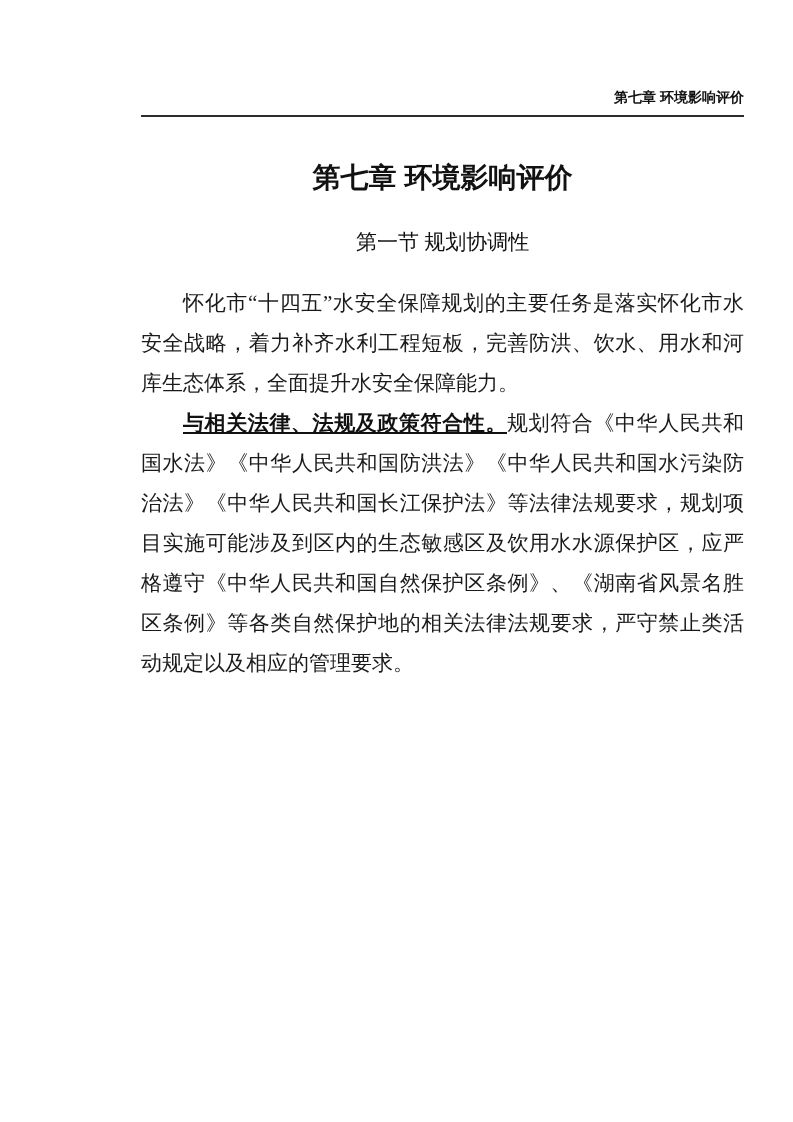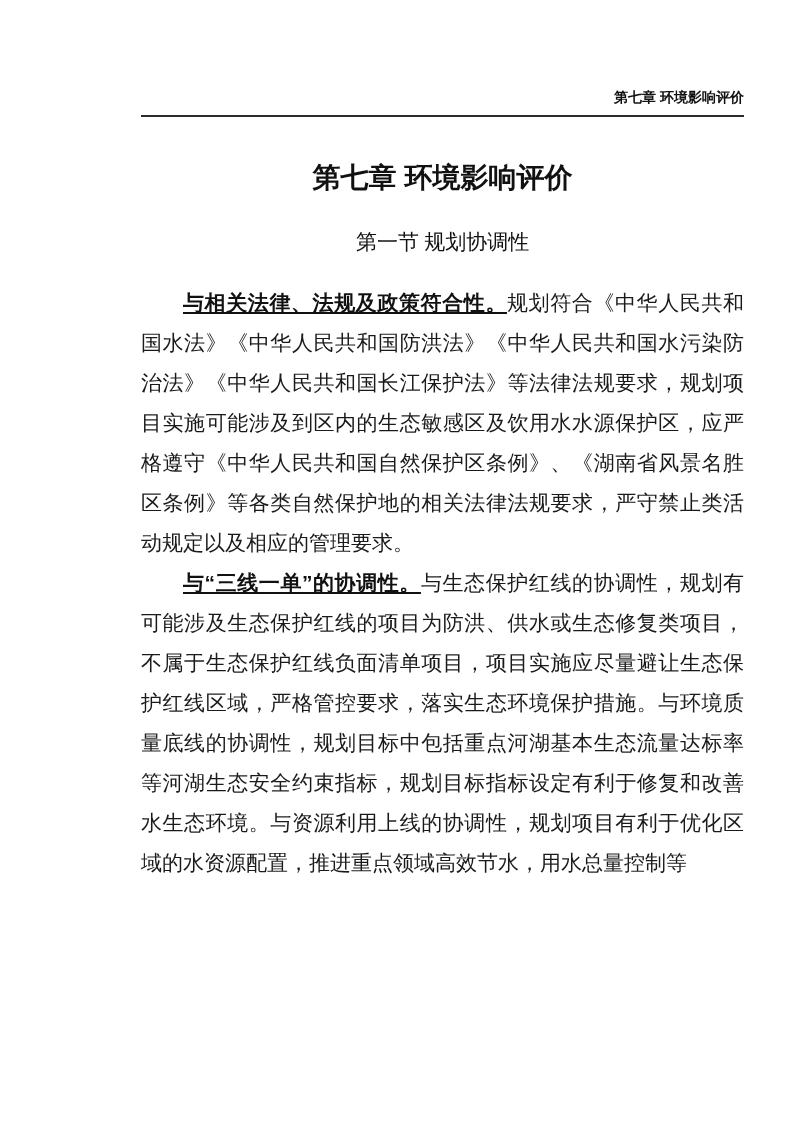--- a/index.html
+++ b/index.html
@@ -87,19 +87,19 @@
 
   <div class="running-header">第七章 环境影响评价</div>
 
   <hr class="header-rule">
 
   <div class="chapter-title">第七章 环境影响评价</div>
 
   <div class="section-title">第一节 规划协调性</div>
 
   <div class="body-text">
+    <p><span class="para-lead"></span><span>怀化市“十四五”水安全保障规划的主要任务是落实怀化市水安全战略，着力补齐水利工程短板，完善防洪、饮水、用水和河库生态体系，全面提升水安全保障能力。</span></p>
     <p><span class="para-lead">与相关法律、法规及政策符合性。</span><span>规划符合《中华人民共和国水法》《中华人民共和国防洪法》《中华人民共和国水污染防治法》《中华人民共和国长江保护法》等法律法规要求，规划项目实施可能涉及到区内的生态敏感区及饮用水水源保护区，应严格遵守《中华人民共和国自然保护区条例》、《湖南省风景名胜区条例》等各类自然保护地的相关法律法规要求，严守禁止类活动规定以及相应的管理要求。</span></p>
-    <p><span class="para-lead">与“三线一单”的协调性。</span><span>与生态保护红线的协调性，规划有可能涉及生态保护红线的项目为防洪、供水或生态修复类项目，不属于生态保护红线负面清单项目，项目实施应尽量避让生态保护红线区域，严格管控要求，落实生态环境保护措施。与环境质量底线的协调性，规划目标中包括重点河湖基本生态流量达标率等河湖生态安全约束指标，规划目标指标设定有利于修复和改善水生态环境。与资源利用上线的协调性，规划项目有利于优化区域的水资源配置，推进重点领域高效节水，用水总量控制等</span></p>
   </div>
 
   <div class="page-number">54</div>
 
 </div>
 
 </body></html>

